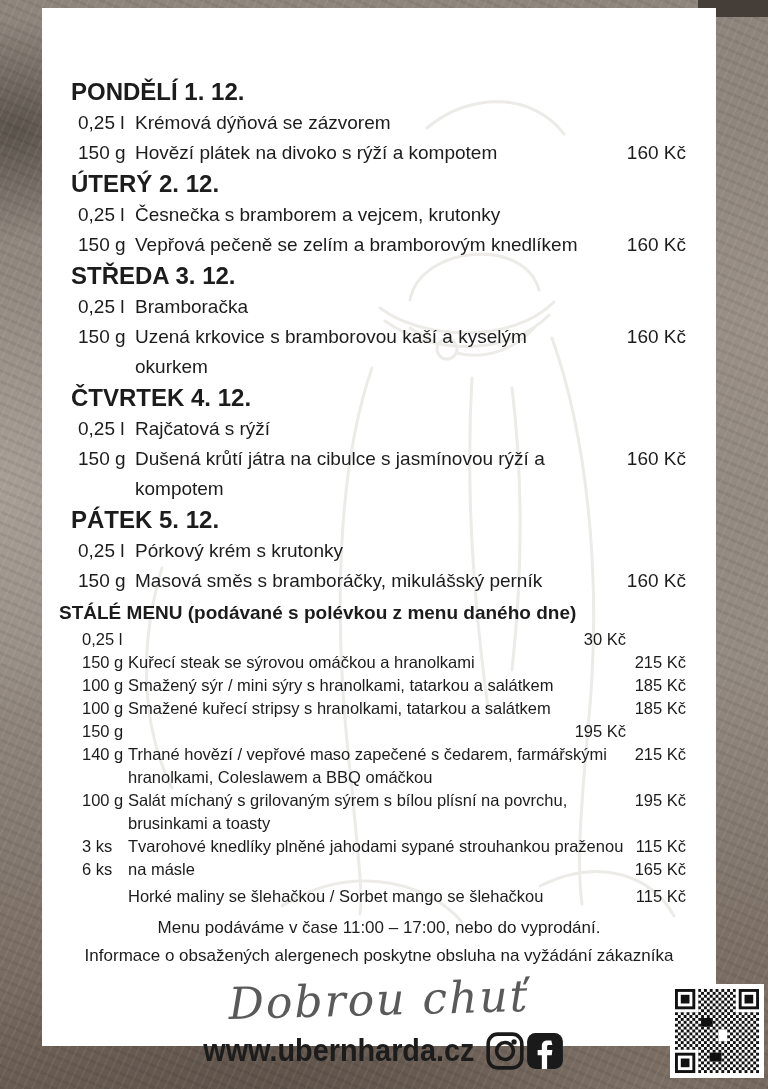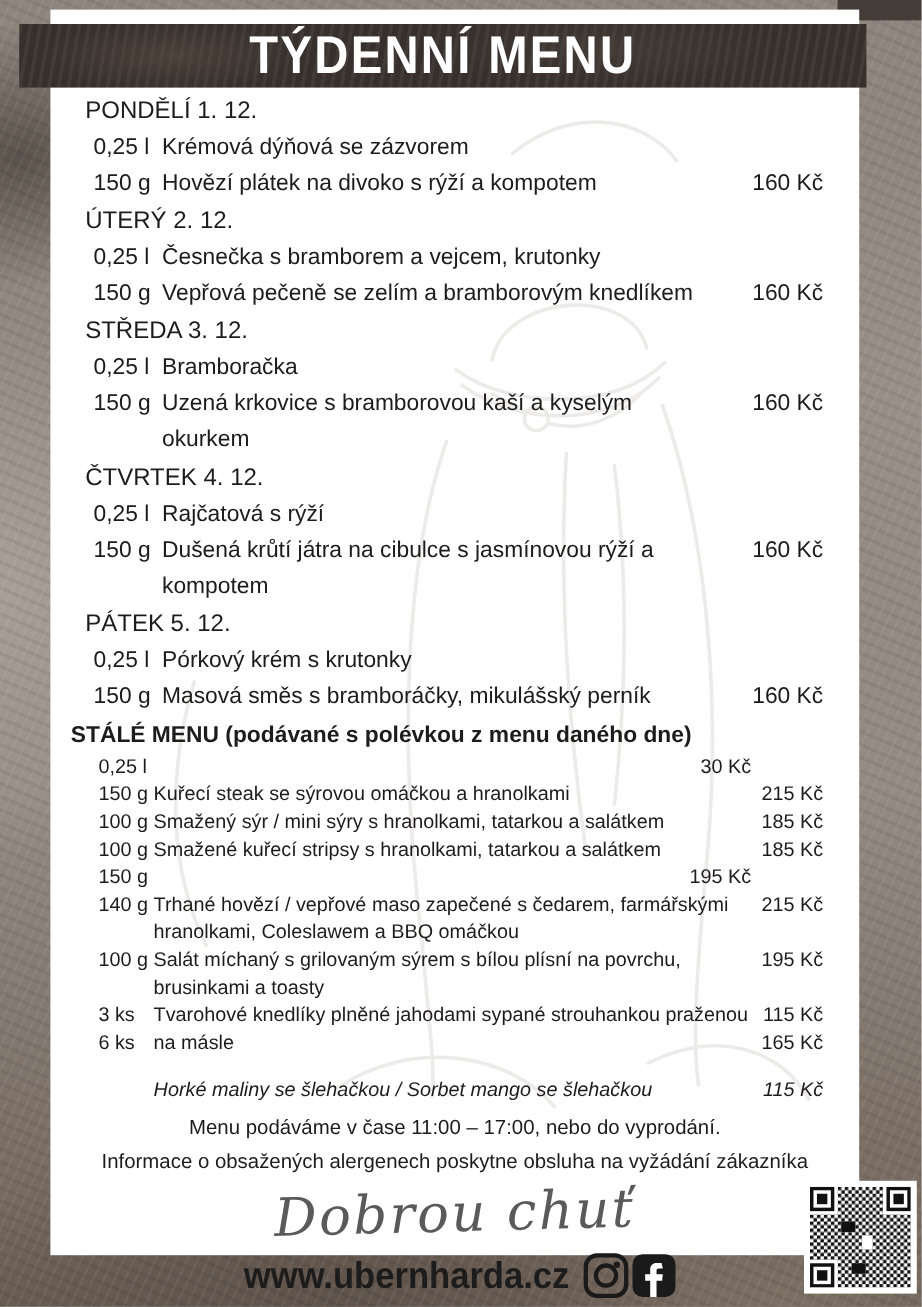--- a/index.html
+++ b/index.html
@@ -23,30 +23,30 @@
     background:
       radial-gradient(160px 40px at 18% 50%, rgba(92,80,70,.55) 0%, rgba(92,80,70,0) 70%),
       radial-gradient(200px 42px at 70% 40%, rgba(80,70,62,.5) 0%, rgba(80,70,62,0) 70%),
       repeating-linear-gradient(100deg, rgba(255,255,255,.04) 0 3px, rgba(0,0,0,.05) 3px 8px),
       #3a322e;
     display:flex;align-items:center;justify-content:center;}
   .band h1{margin:0;color:#ffffff;font-size:41px;font-weight:700;letter-spacing:2px;
     transform:scaleY(1.08) scaleX(.96);white-space:nowrap;}
   .watermark{position:absolute;left:42px;top:8px;z-index:1;pointer-events:none;}
   .content{position:absolute;left:42px;top:76px;width:674px;z-index:2;}
-  .day-header{font-size:20px;font-weight:400;line-height:32px;padding-left:29px;}
+  .day-header{font-size:24px;font-weight:700;line-height:32px;padding-left:29px;}
   .wrow{display:grid;grid-template-columns:57px 465px 1fr;padding-left:36px;padding-right:30px;
     line-height:30px;font-size:19px;align-items:start;}
   .wrow .price{text-align:right;}
   .stale-heading{font-size:19px;font-weight:700;line-height:30px;padding-left:17px;margin-top:2px;}
   .srow{display:grid;grid-template-columns:46px 498px 1fr;padding-left:40px;padding-right:30px;
     line-height:23px;font-size:16.5px;align-items:start;}
   .srow .price{text-align:right;}
   .srow .qty div,.srow .price div{line-height:23px;}
-  .gap4{margin-top:16px;font-style:italic;}
+  .gap4{margin-top:4px;}
   .note{font-weight:400;text-align:center;font-size:17px;line-height:26px;margin-top:7px;}
   .note2{margin-top:2px;}
   .greeting{font-family:"DejaVu Serif",serif;font-style:italic;color:#5a5a5a;
     font-size:44px;text-align:center;line-height:58px;margin-top:2px;transform:rotate(-1.5deg);
     letter-spacing:2px;}
   .footer-row{display:flex;align-items:center;justify-content:center;gap:0;margin-top:2px;}
   .website{font-size:31px;font-weight:700;letter-spacing:0px;transform:scaleX(.93);white-space:nowrap;}
   .icon{display:inline-flex;}
   .qr{position:absolute;left:670px;top:984px;width:94px;height:94px;background:#ffffff;
     z-index:4;display:flex;align-items:center;justify-content:center;}
@@ -70,23 +70,20 @@
       <path d="M 330 360 C 298 452, 288 600, 310 780 C 315 842, 321 880, 318 906"></path>
       <path d="M 510 330 C 542 420, 562 560, 546 720 C 540 792, 534 852, 540 896"></path>
       <path d="M 430 370 C 424 470, 430 582, 446 700"></path>
       <path d="M 470 380 C 481 470, 481 562, 470 662"></path>
       <path d="M 240 898 C 300 858, 380 868, 420 914"></path>
       <path d="M 498 878 C 558 848, 610 868, 632 908"></path>
       <path d="M 120 560 C 96 640, 100 720, 130 780"></path>
     </g>
   </svg>
 
-  <div class="band">
-    <h1>TÝDENNÍ MENU</h1>
-  </div>
 
   <div class="content">
 
     <div class="day-header">PONDĚLÍ 1. 12.</div>
     <div class="wrow">
       <span class="qty">0,25 l</span>
       <span class="desc">Krémová dýňová se zázvorem</span>
       <span class="price"></span>
     </div>
     <div class="wrow">

